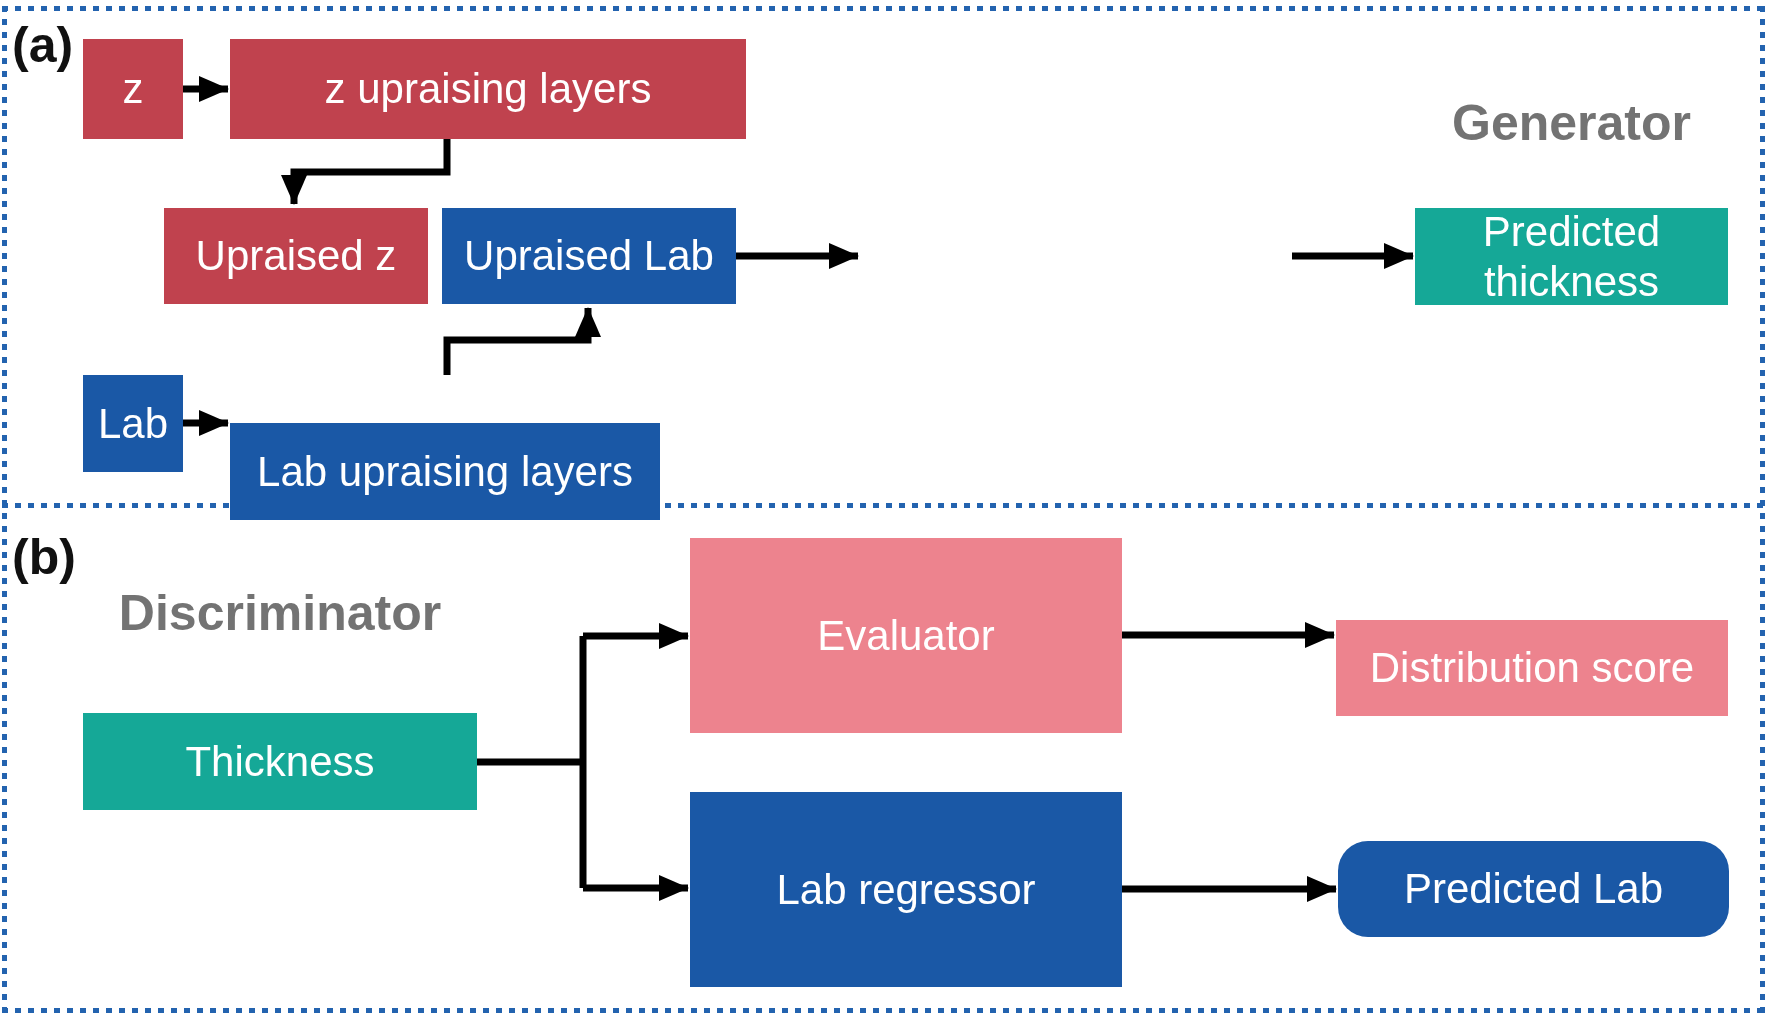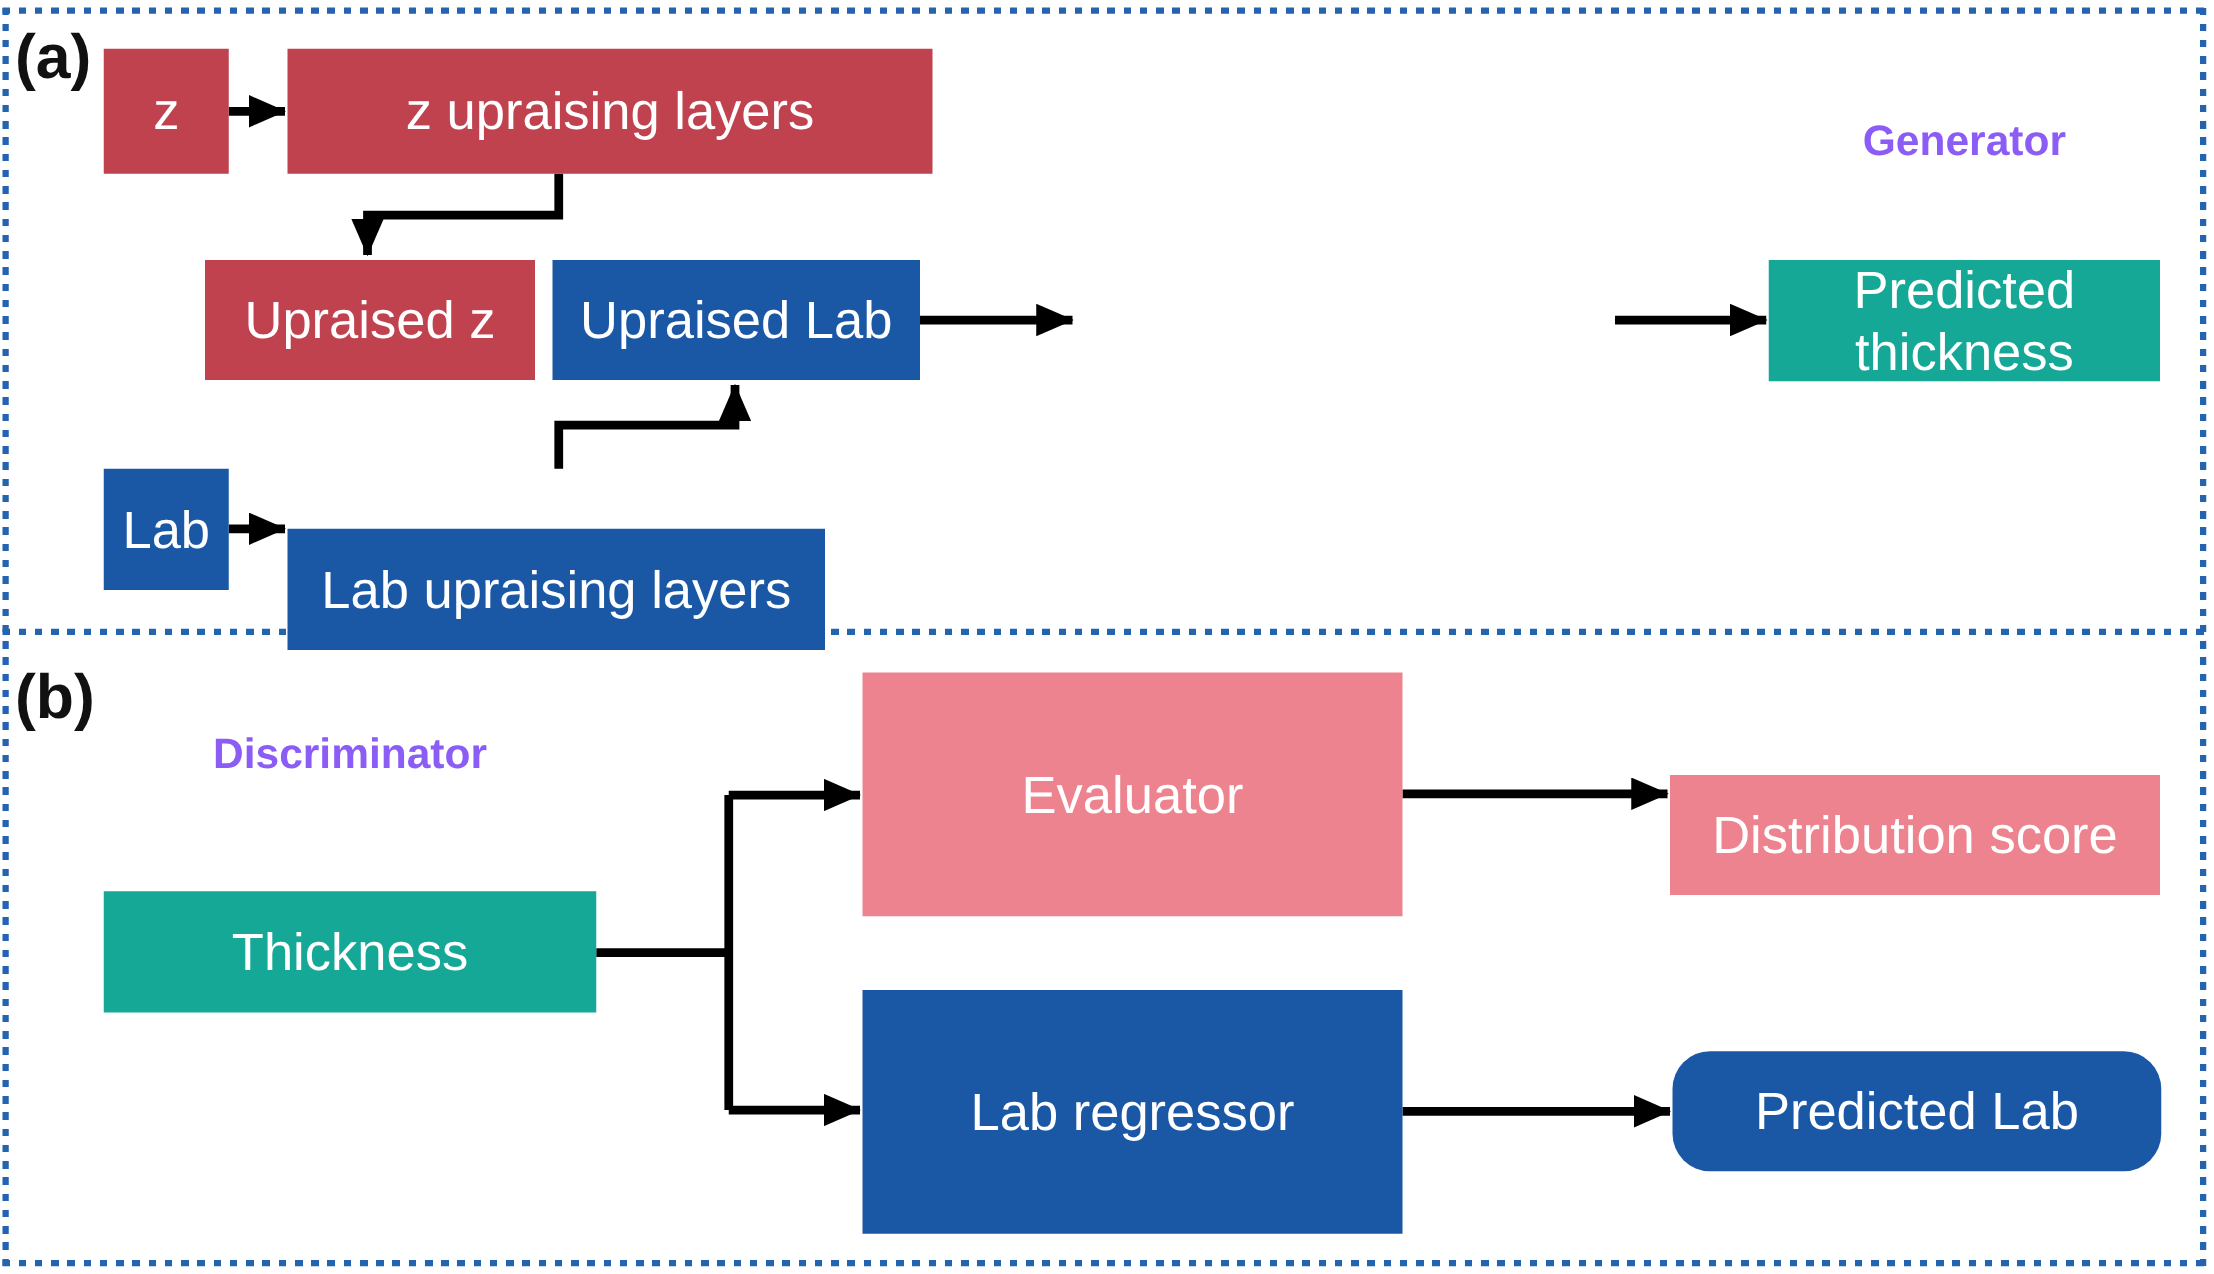--- a/index.html
+++ b/index.html
@@ -23,21 +23,21 @@
   .fill-red{background:var(--red);}
   .fill-blue{background:var(--blue);}
   .fill-teal{background:var(--teal);}
   .fill-pink{background:var(--pink);}
   .tag{
     position:absolute;
     font-weight:bold;font-size:50px;color:#111111;
   }
   .section-title{
     position:absolute;
-    font-weight:bold;font-size:34px;color:#8b5cf6;
+    font-weight:bold;font-size:50px;color:#737373;
     text-align:center;
   }
   .hdots{
     position:absolute;height:5px;
     background:repeating-linear-gradient(90deg, var(--border) 0 6px, transparent 6px 13px);
   }
   .vdots{
     position:absolute;width:5px;
     background:repeating-linear-gradient(180deg, var(--border) 0 6px, transparent 6px 13px);
   }

